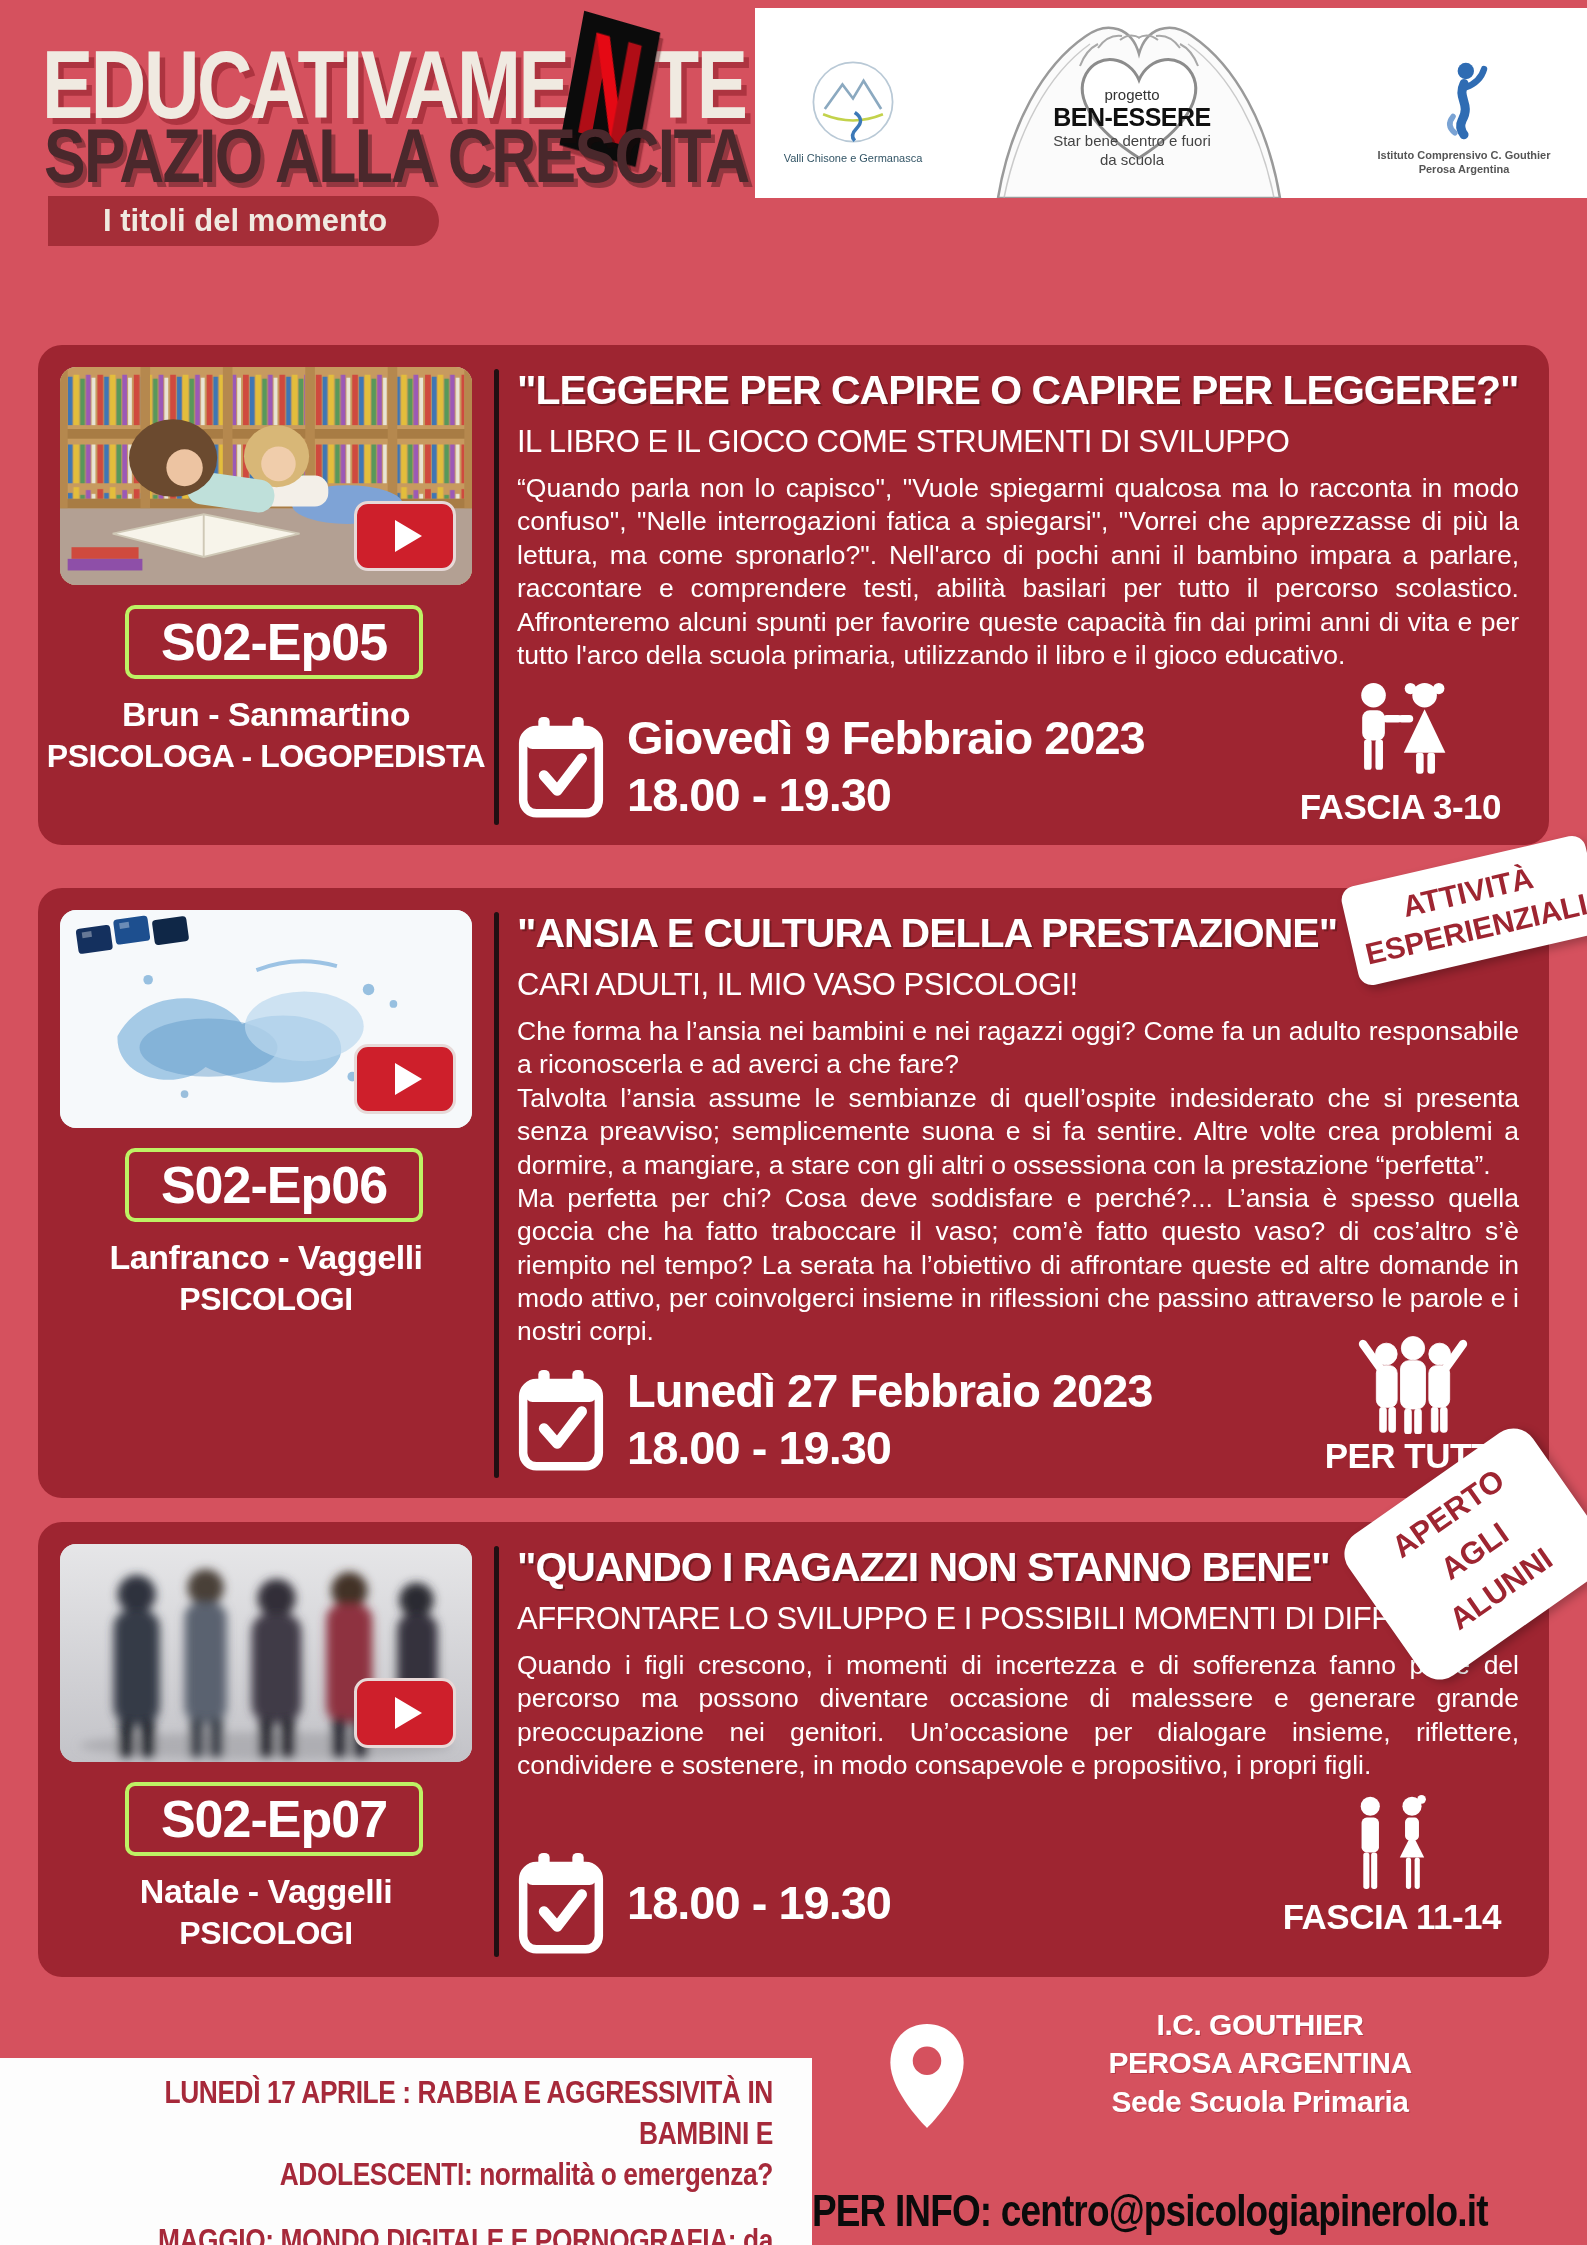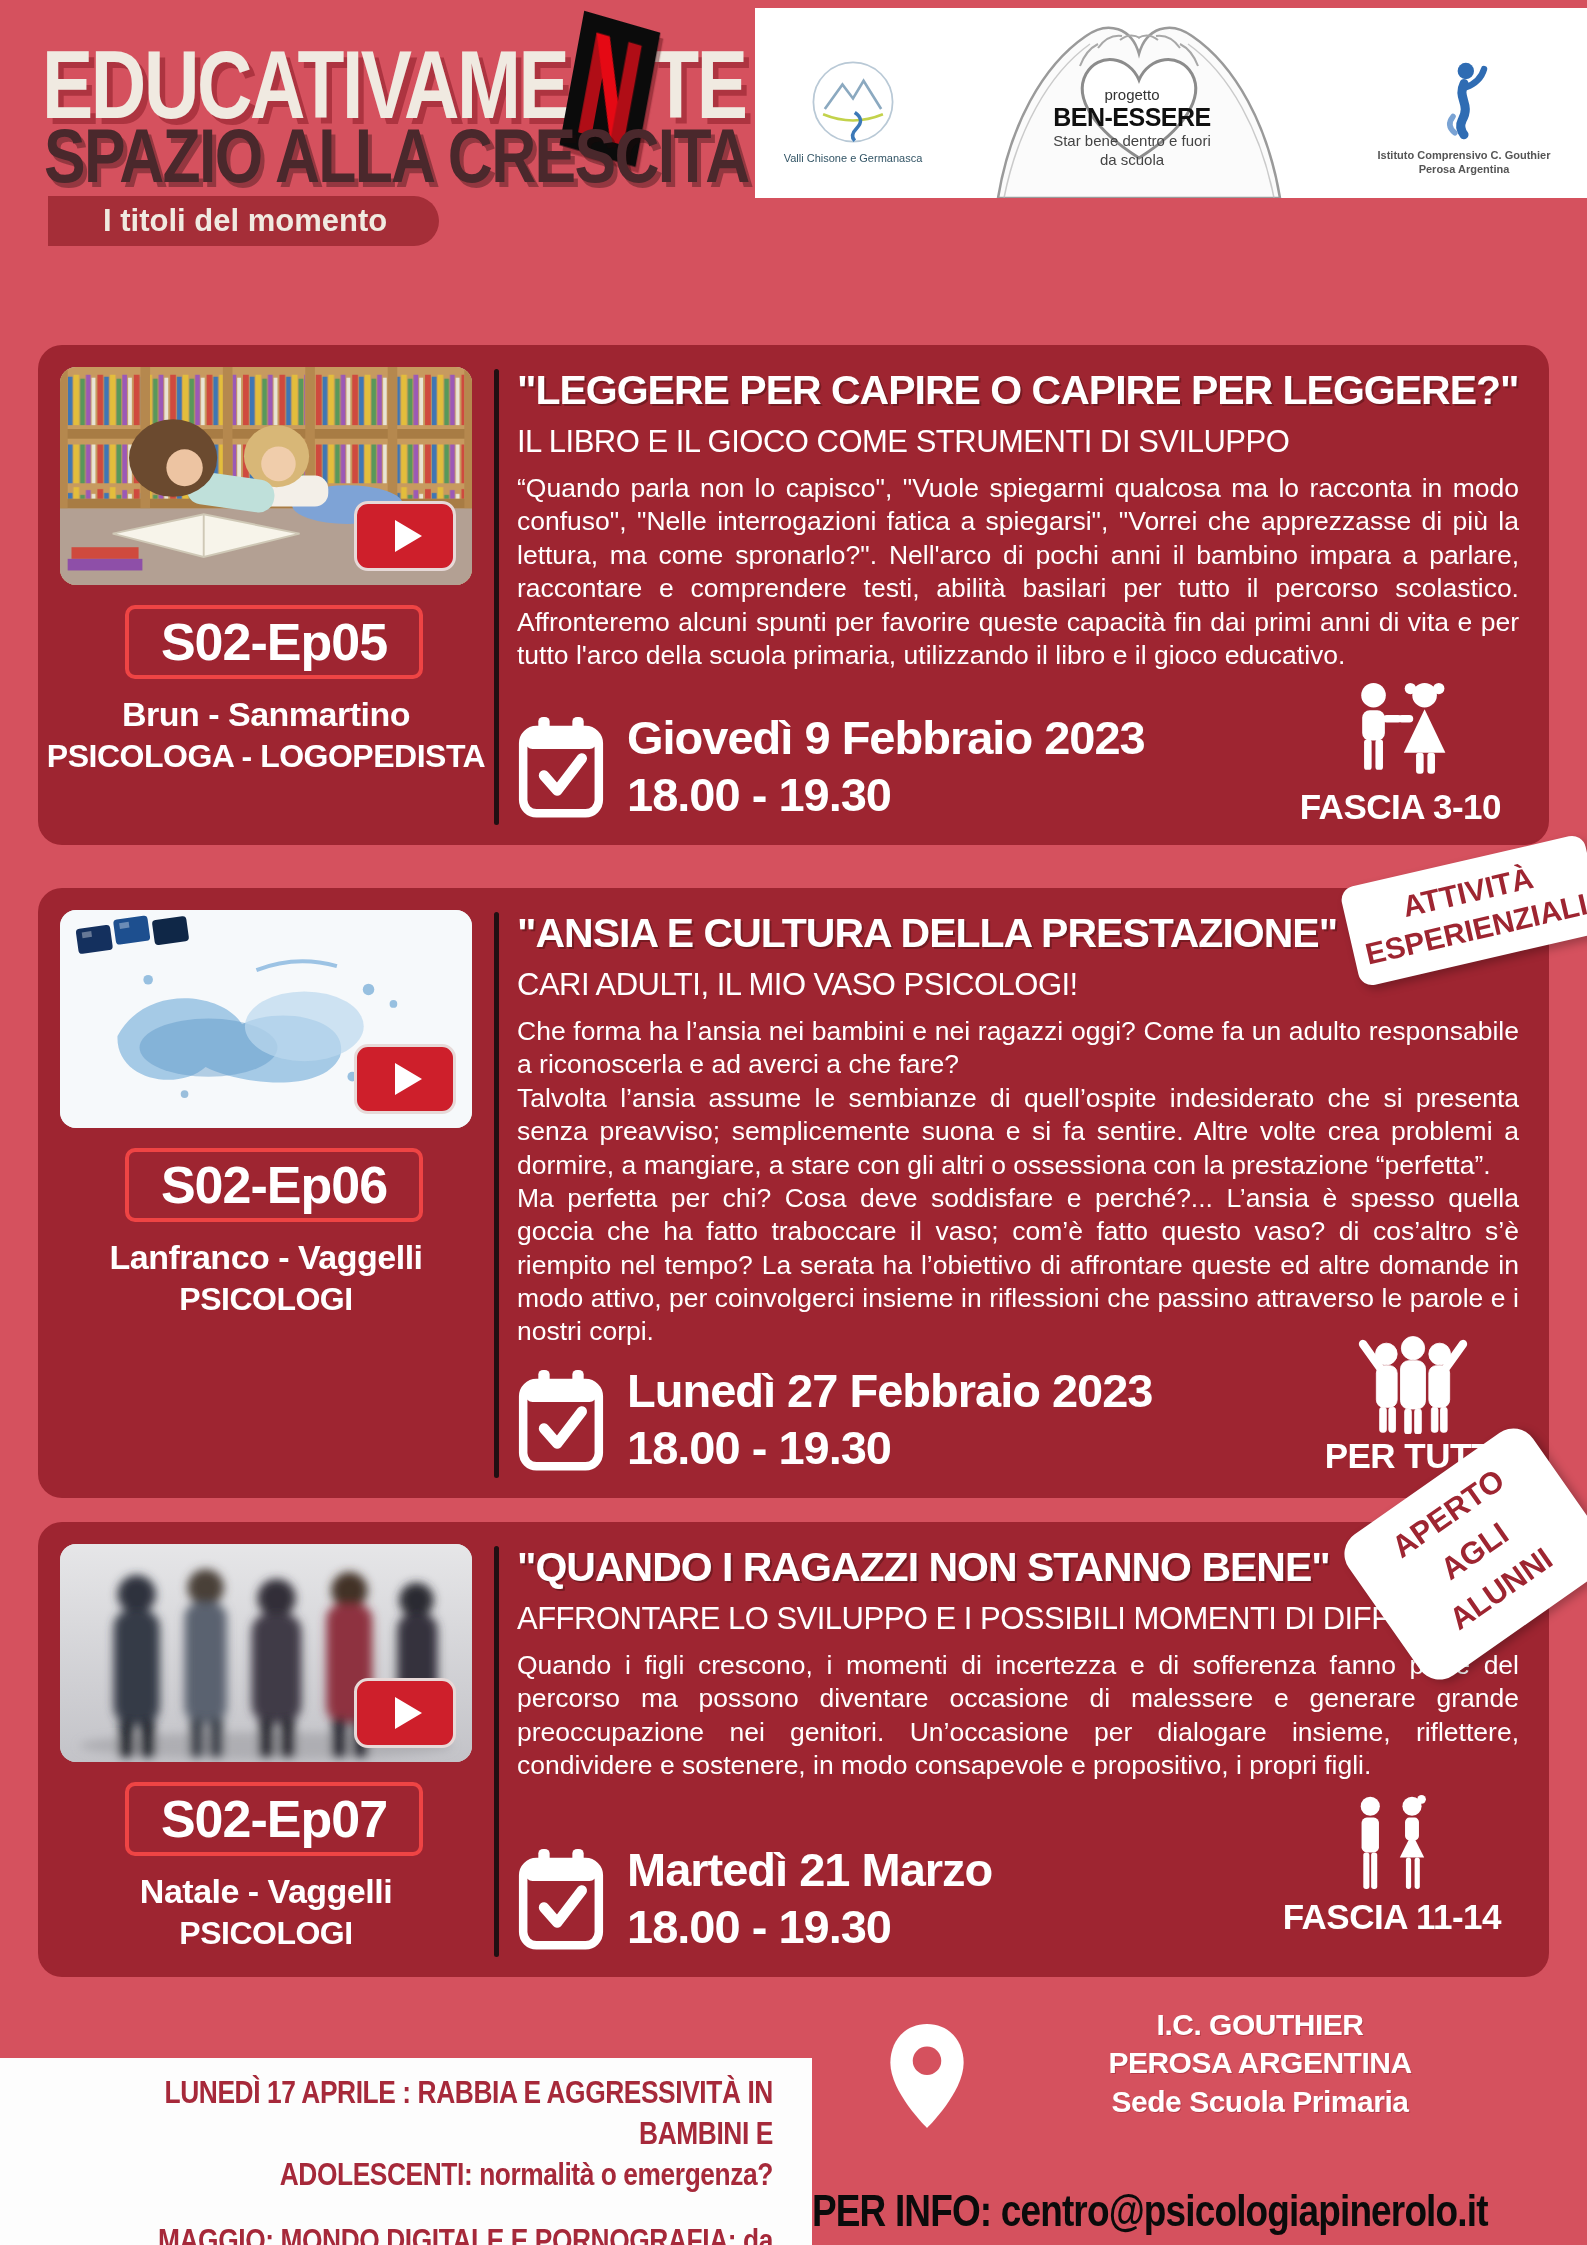--- a/index.html
+++ b/index.html
@@ -37,21 +37,21 @@
         display:flex;padding:22px 22px 18px 22px;box-sizing:border-box;color:#fff;}
   .card1{top:345px;height:500px;}
   .card2{top:888px;height:610px;}
   .card3{top:1522px;height:455px;}
   .left-col{width:412px;flex:none;display:flex;flex-direction:column;align-items:center;}
   .media{position:relative;width:412px;height:218px;border-radius:16px;overflow:hidden;flex:none;background:#ccc;}
   .media svg{display:block;width:100%;height:100%;}
   .play{position:absolute;right:16px;bottom:14px;width:96px;height:64px;background:#ce1f2b;
         border:3px solid #e7d9d8;border-radius:14px;display:flex;align-items:center;justify-content:center;}
   .play-tri{width:0;height:0;border-left:27px solid #fff;border-top:16px solid transparent;border-bottom:16px solid transparent;margin-left:6px;}
-  .ep-box{margin-top:20px;border:4px solid #ef4444;border-radius:10px;padding:3px 32px;
+  .ep-box{margin-top:20px;border:4px solid #bef264;border-radius:10px;padding:3px 32px;
           font-size:52px;font-weight:bold;letter-spacing:-1px;margin-left:16px;}
   .speakers{margin-top:16px;font-weight:bold;font-size:34px;white-space:nowrap;letter-spacing:-0.5px;}
   .role{margin-top:4px;font-weight:bold;font-size:32px;white-space:nowrap;letter-spacing:-0.5px;}
   .divider{width:5px;background:#200f12;border-radius:3px;margin:2px 18px 2px 22px;flex:none;}
   .right-col{flex:1;position:relative;display:flex;flex-direction:column;min-width:0;}
   .c-title{font-size:41px;font-weight:bold;letter-spacing:-1px;white-space:nowrap;text-shadow:2px 2px 0 rgba(40,8,10,.35);}
   .c-sub{font-size:31px;margin-top:10px;letter-spacing:-0.5px;white-space:nowrap;font-weight:normal;}
   .c-body{margin-top:12px;font-size:26.5px;line-height:1.26;text-align:justify;white-space:pre-line;padding-right:8px;}
   .date-row{display:flex;align-items:center;gap:22px;margin-top:auto;padding-bottom:4px;}
   .date-text{font-size:47px;font-weight:bold;line-height:1.2;letter-spacing:-1px;white-space:nowrap;}
@@ -366,21 +366,20 @@
       <div class="c-body">Quando i figli crescono, i momenti di incertezza e di sofferenza fanno parte del percorso ma possono diventare occasione di  malessere  e generare grande preoccupazione nei genitori. Un’occasione per dialogare insieme, riflettere, condividere e  sostenere, in modo consapevole e propositivo, i propri figli.</div>
       <div class="date-row">
         <svg width="88" height="104" viewBox="0 0 92 110">
           <rect x="6" y="16" width="80" height="88" rx="14" fill="none" stroke="#fff" stroke-width="9"></rect>
           <rect x="22" y="2" width="12" height="22" rx="5" fill="#fff"></rect>
           <rect x="58" y="2" width="12" height="22" rx="5" fill="#fff"></rect>
           <rect x="8" y="18" width="76" height="18" rx="8" fill="#fff"></rect>
           <path d="M28,64 L42,80 L68,46" stroke="#fff" stroke-width="11" fill="none" stroke-linecap="round" stroke-linejoin="round"></path>
         </svg>
         <div class="date-text">
-          <div>Martedì 21 Marzo</div>
           <div>18.00 - 19.30</div>
         </div>
       </div>
       <div class="audience aud3">
         <svg class="aud-icon" width="104" height="100" viewBox="0 0 110 115">
           <g fill="#fff">
             <circle cx="30" cy="13" r="11"></circle>
             <rect x="20" y="26" width="20" height="40" rx="6"></rect>
             <rect x="22" y="66" width="7" height="42" rx="3"></rect>
             <rect x="31" y="66" width="7" height="42" rx="3"></rect>

